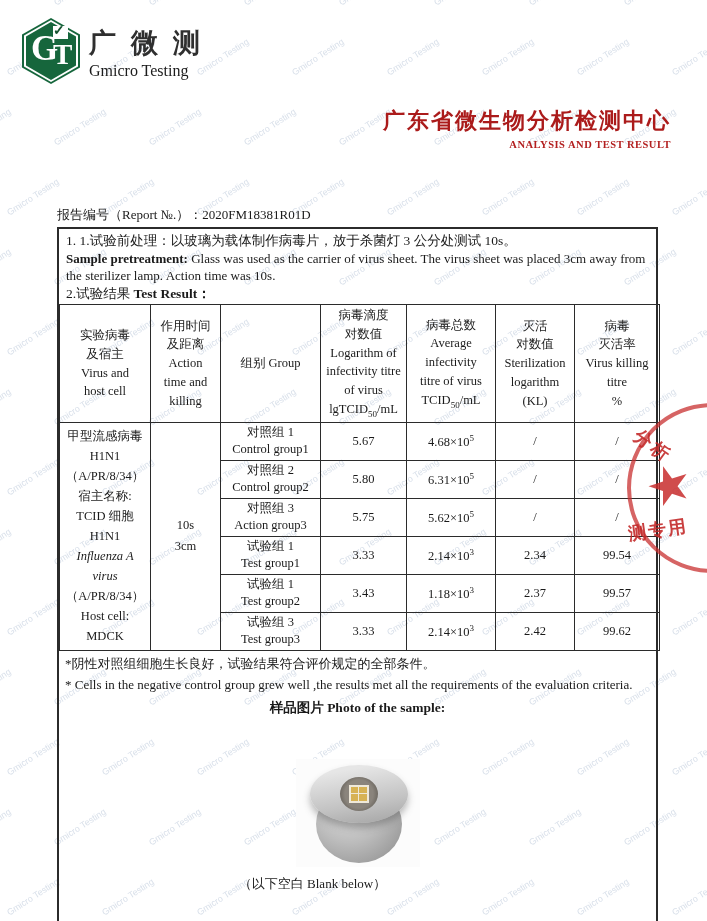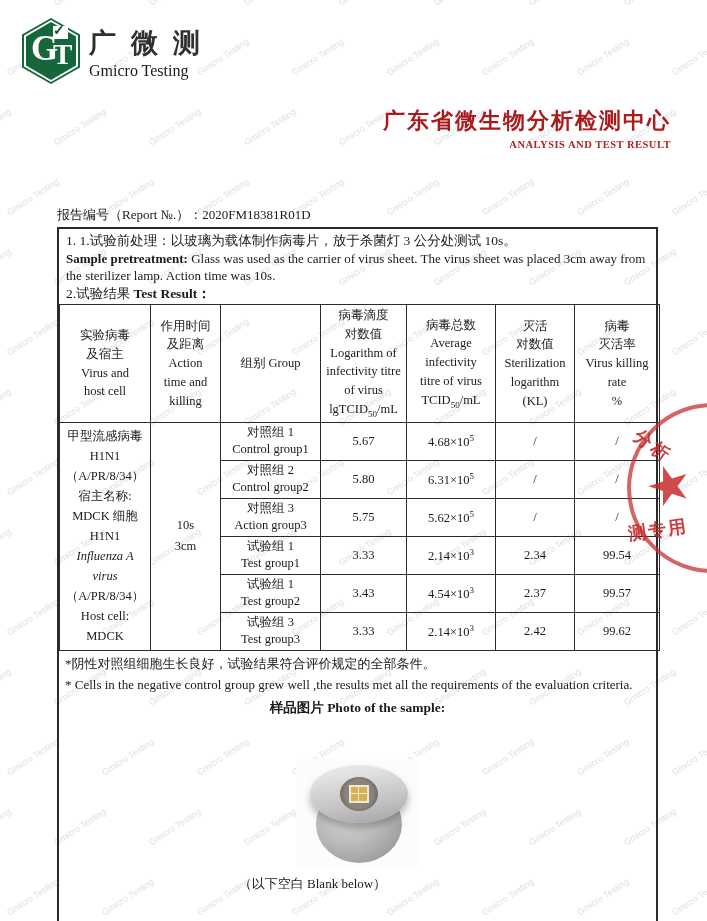--- a/index.html
+++ b/index.html
@@ -282,31 +282,31 @@
           <div>灭活</div>
               <div>对数值</div>
           <div>Sterilization</div>
               <div>logarithm</div>
               <div>(KL)</div>
         </th>
         <th>
           <div>病毒</div>
               <div>灭活率</div>
           <div>Virus killing</div>
-              <div>rate</div>
+              <div>titre</div>
               <div>%</div>
         </th>
       </tr>
       <tr class="data-row">
         <td class="virus-cell" rowspan="6">
           <div>甲型流感病毒</div>
               <div>H1N1</div>
           <div>（A/PR/8/34）</div>
               <div>宿主名称:</div>
-          <div>MDCK 细胞</div>
+          <div>TCID 细胞</div>
               <div>H1N1</div>
           <div class="it">Influenza A</div>
               <div class="it">virus</div>
           <div>（A/PR/8/34）</div>
               <div>Host cell:</div>
           <div>MDCK</div>
         </td>
         <td class="action-cell" rowspan="6">
           <div>10s</div>
               <div>3cm</div>
@@ -349,21 +349,21 @@
         <td><span>2.14×10</span><sup>3</sup></td>
         <td><span>2.34</span></td>
         <td><span>99.54</span></td>
       </tr>
       <tr class="data-row">
         <td>
               <div>试验组 1</div>
               <div>Test group2</div>
             </td>
         <td><span>3.43</span></td>
-        <td><span>4.54×10</span><sup>3</sup></td>
+        <td><span>1.18×10</span><sup>3</sup></td>
         <td><span>2.37</span></td>
         <td><span>99.57</span></td>
       </tr>
       <tr class="data-row">
         <td>
               <div>试验组 3</div>
               <div>Test group3</div>
             </td>
         <td><span>3.33</span></td>
         <td><span>2.14×10</span><sup>3</sup></td>

